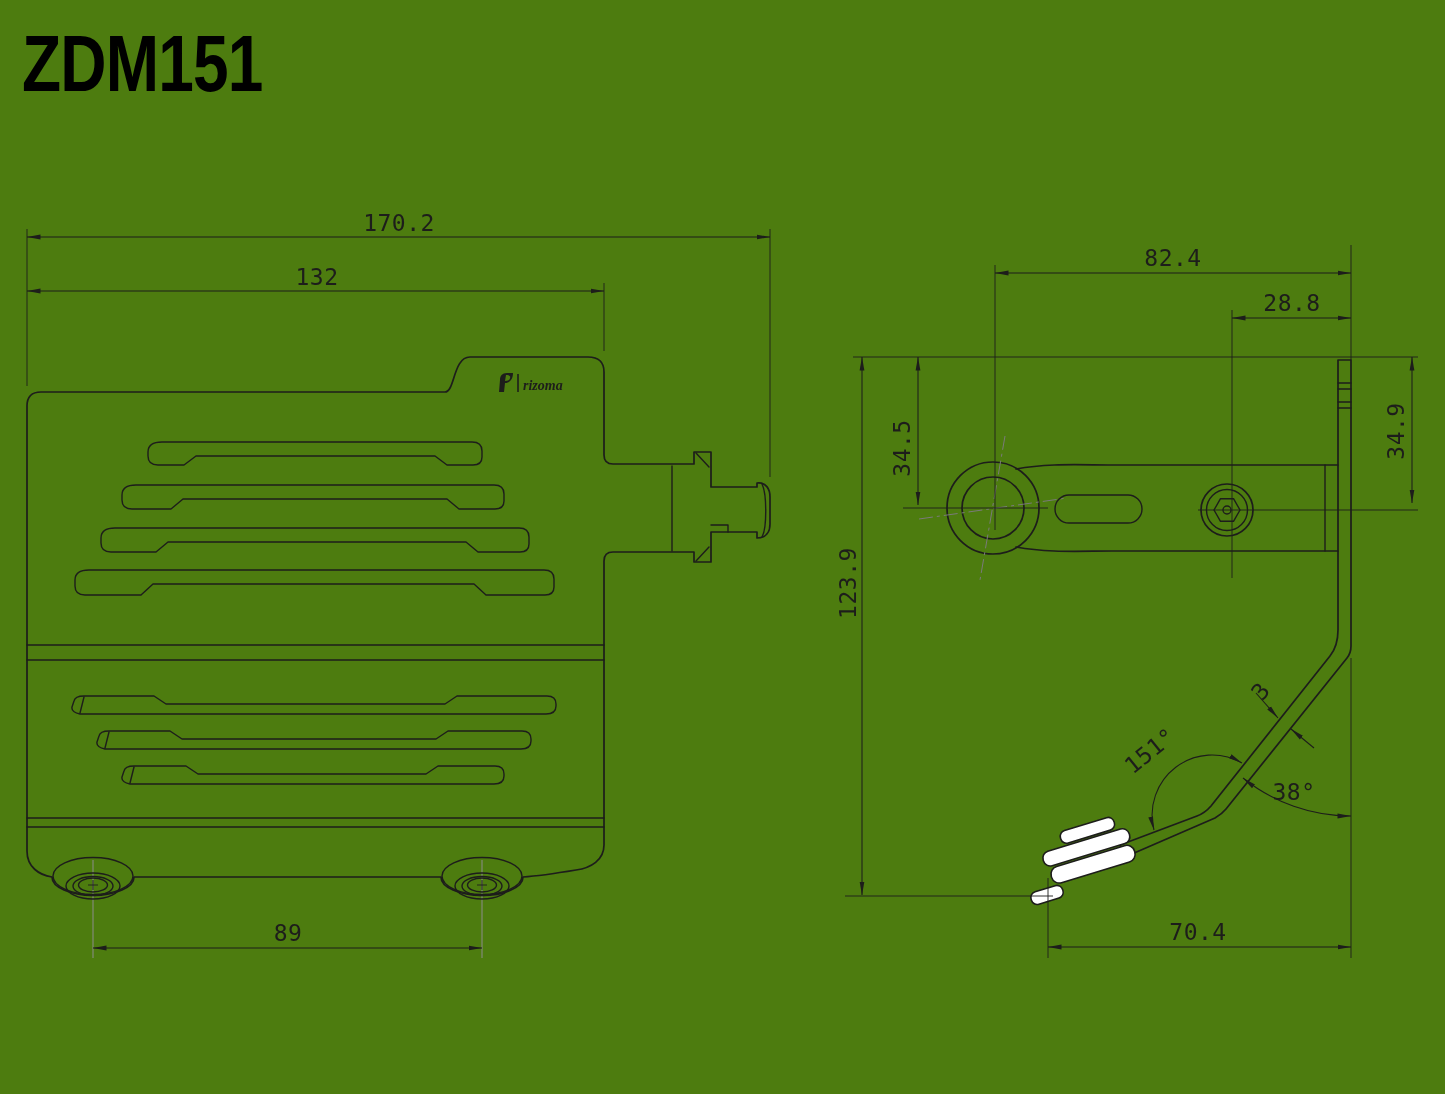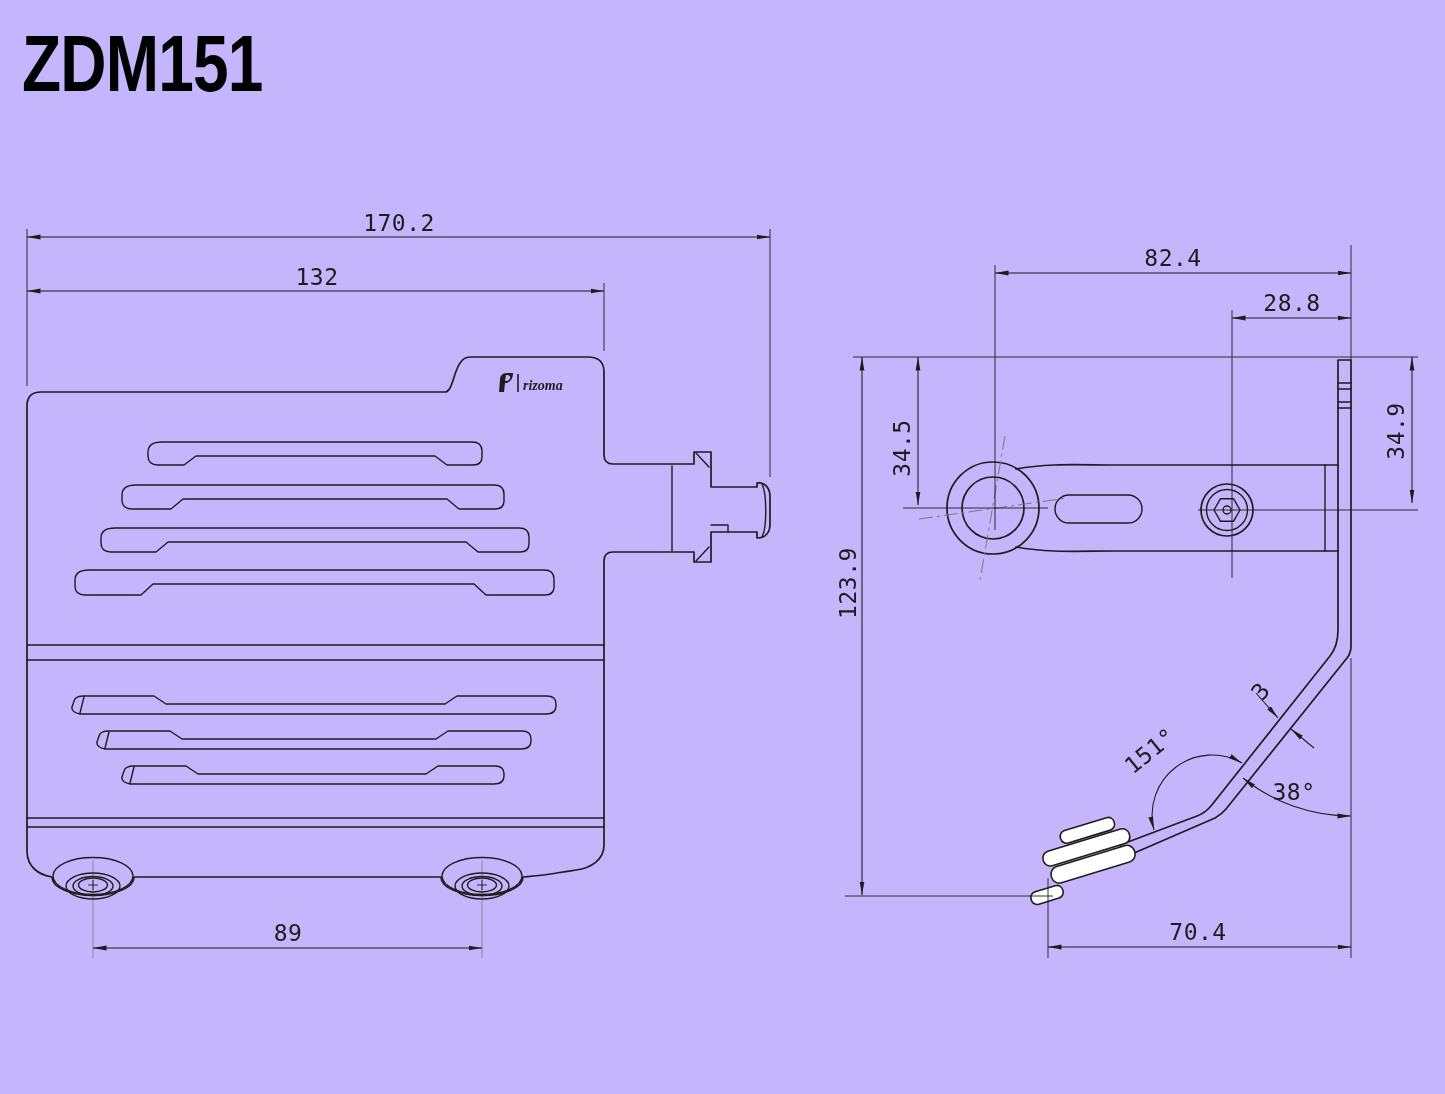--- a/index.html
+++ b/index.html
@@ -1,17 +1,17 @@
 <!DOCTYPE html>
 <html><head>
 <meta charset="utf-8">
 <style>
   html,body{margin:0;padding:0;background:#e8e8e8;}
   .page{
-    width:1445px;height:1094px;background:#c4b5fd;position:relative;
+    width:1445px;height:1094px;background:#4d7c0f;position:relative;
     font-family:"Liberation Sans", sans-serif;overflow:hidden;
   }
   svg{position:absolute;left:0;top:0;}
   .part{fill:none;stroke:#1d1d1b;stroke-width:1.7;stroke-linejoin:round;stroke-linecap:round;}
   .part2{fill:none;stroke:#1d1d1b;stroke-width:1.4;stroke-linejoin:round;stroke-linecap:round;}
   .padfill{fill:#ffffff;stroke:#1d1d1b;stroke-width:1.6;}
   .dim{fill:none;stroke:#1d1d1b;stroke-width:1.05;}
   .ext{fill:none;stroke:#1d1d1b;stroke-width:0.9;}
   .cl{fill:none;stroke:#8c8c8c;stroke-width:1;}
   .dash{fill:none;stroke:#7a7a7a;stroke-width:1;stroke-dasharray:14 4 3 4;}

